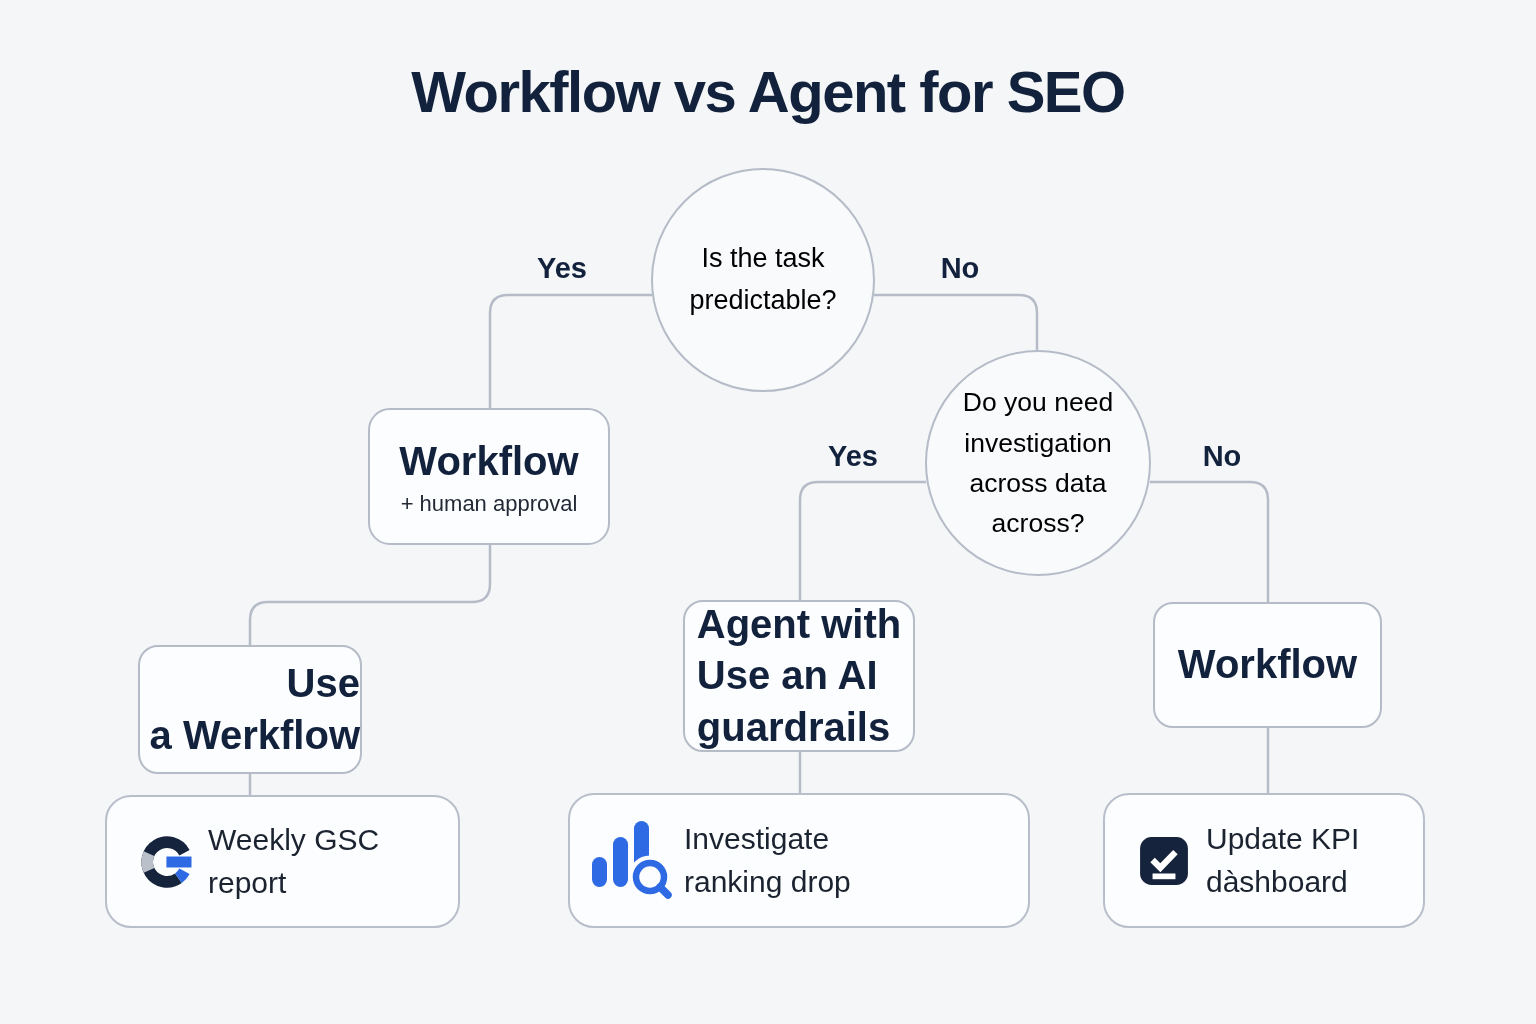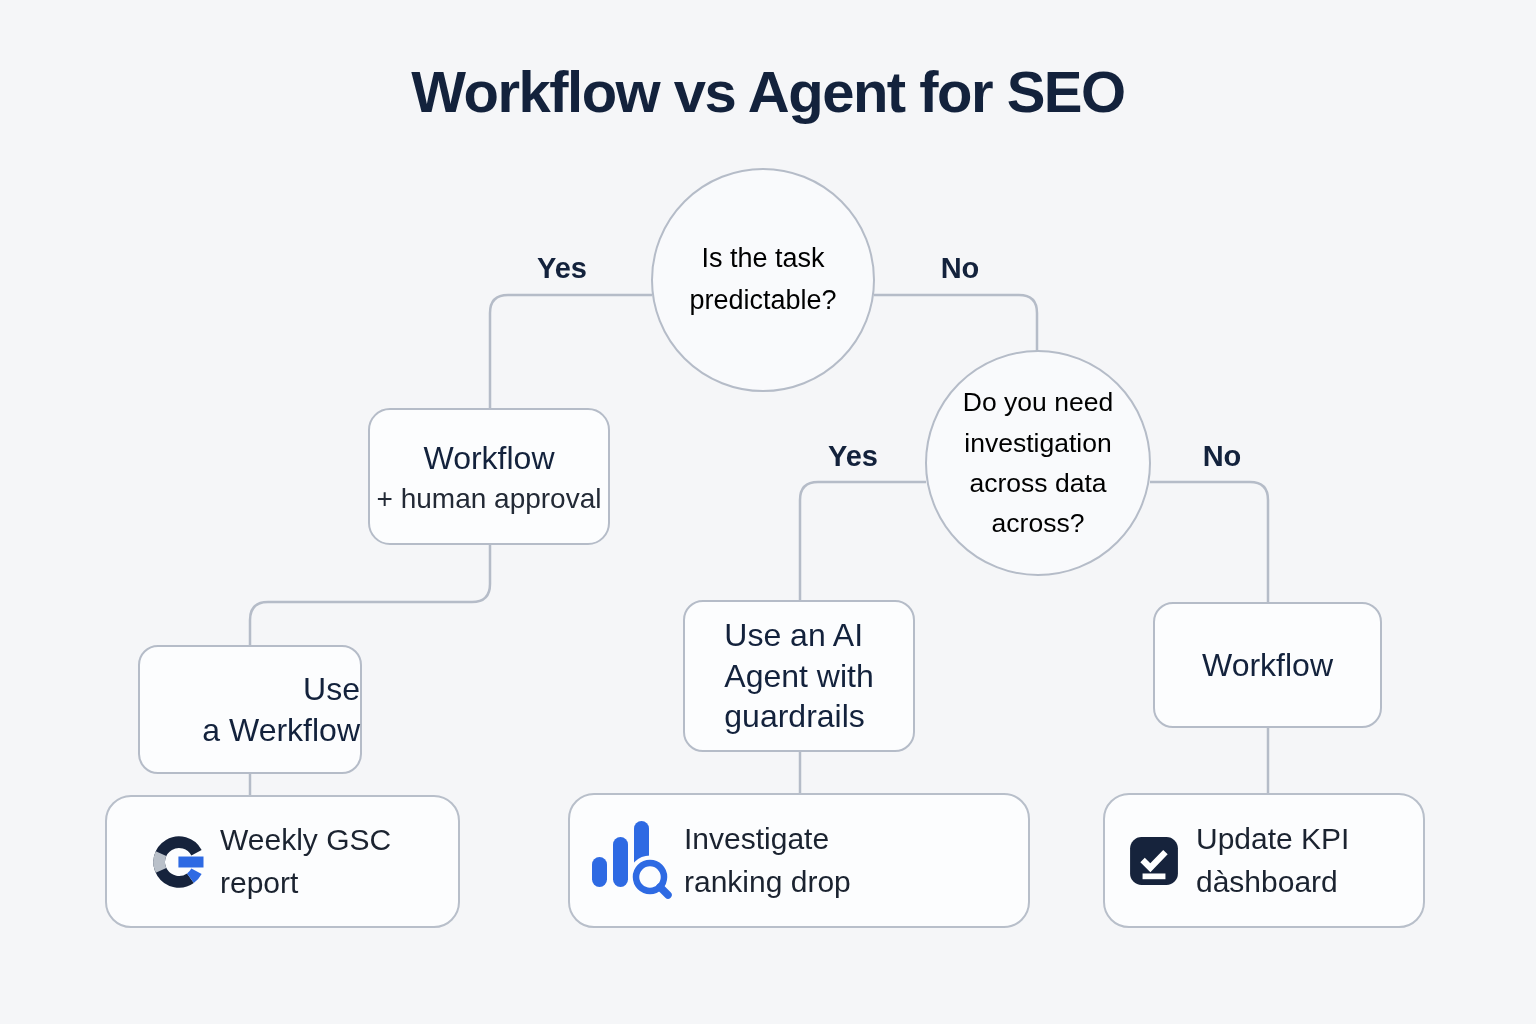--- a/index.html
+++ b/index.html
@@ -59,51 +59,51 @@
     position:absolute;
     border:2.5px solid var(--line,#b5bcc8);
     border-radius:22px;
     background:#fcfdfe;
     display:flex;flex-direction:column;
     align-items:center;justify-content:center;
     box-sizing:border-box;
     text-align:center;
   }
   .box-node .bold-line{
-    font-size:32px;
-    font-weight:400;
+    font-size:40px;
+    font-weight:700;
     line-height:1.28;
     color:var(--navy,#13223c);
   }
   .box-node .sub-line{
-    font-size:28px;
+    font-size:22px;
     color:#232a36;
     margin-top:4px;
   }
   .box-node.left-text{align-items:center;}
   .box-node.left-text .inner{text-align:left;}
   .leaf-node{
     position:absolute;
     border:2.5px solid #b8bfca;
     border-radius:26px;
     background:#fcfdfe;
     display:flex;align-items:center;
     box-sizing:border-box;
   }
   .leaf-node .leaf-text{
     font-size:30px;
     line-height:1.42;
     color:#1b2330;
   }
   .leaf-node .icon{flex:0 0 auto;display:flex;align-items:center;justify-content:center;}
-  .leaf-gsc{left:105px;top:795px;width:355px;height:133px;padding-left:44px;}
+  .leaf-gsc{left:105px;top:795px;width:355px;height:133px;padding-left:32px;}
   .leaf-gsc .icon{margin-right:13px;}
   .leaf-inv{left:568px;top:793px;width:462px;height:135px;padding-left:20px;}
   .leaf-inv .icon{margin-right:10px;}
-  .leaf-kpi{left:1103px;top:793px;width:322px;height:135px;padding-left:24px;}
+  .leaf-kpi{left:1103px;top:793px;width:322px;height:135px;padding-left:34px;}
   .leaf-kpi .icon{margin-right:17px;}
 </style>
 </head>
 <body>
 
 <div class="stage">
 
   <svg class="edges" viewBox="0 0 1536 1024" aria-hidden="true">
     <path d="M 652 295 H 508 Q 490 295 490 313 V 408"></path>
     <path d="M 874 295 H 1019 Q 1037 295 1037 313 V 353"></path>
@@ -136,22 +136,22 @@
   <div class="edge-label" style="left:853px;top:456px;">Yes</div>
   <div class="edge-label" style="left:1222px;top:456px;">No</div>
 
   <div class="box-node" style="left:138px;top:645px;width:224px;height:129px;border-radius:20px;align-items:flex-end;">
     <div class="bold-line">Use</div>
     <div class="bold-line">a Werkflow</div>
   </div>
 
   <div class="box-node left-text" style="left:683px;top:600px;width:232px;height:152px;border-radius:20px;">
     <div class="inner">
+      <div class="bold-line">Agent with</div>
       <div class="bold-line">Use an AI</div>
-      <div class="bold-line">Agent with</div>
       <div class="bold-line">guardrails</div>
     </div>
   </div>
 
   <div class="box-node" style="left:1153px;top:602px;width:229px;height:126px;border-radius:20px;">
     <div class="bold-line">Workflow</div>
   </div>
 
   <div class="leaf-node leaf-gsc">
     <span class="icon">

